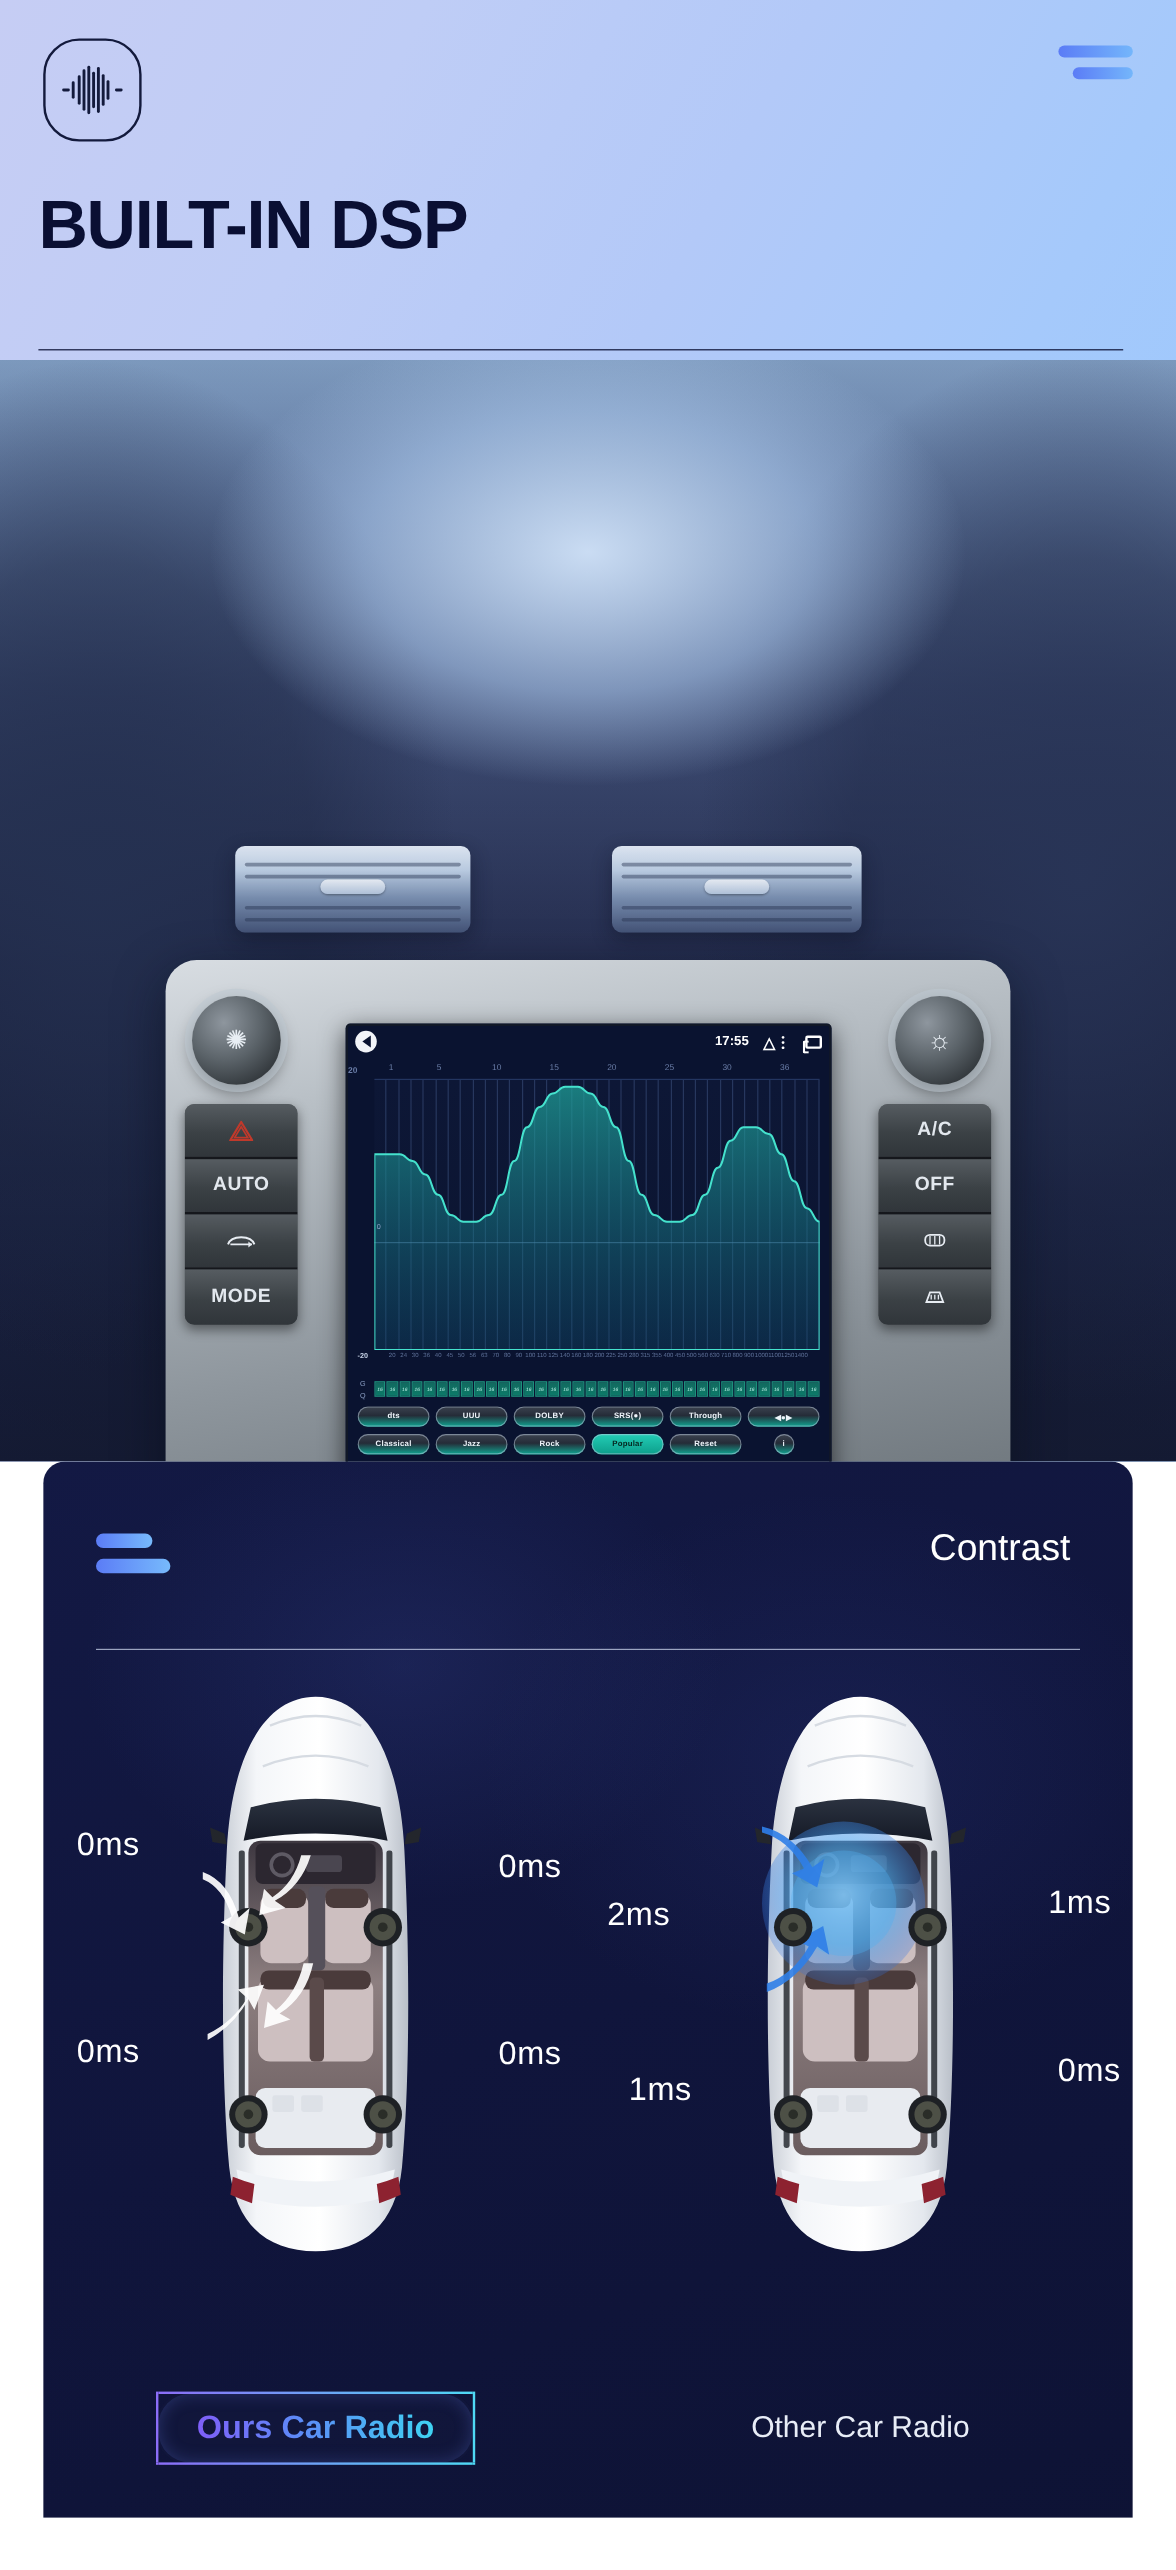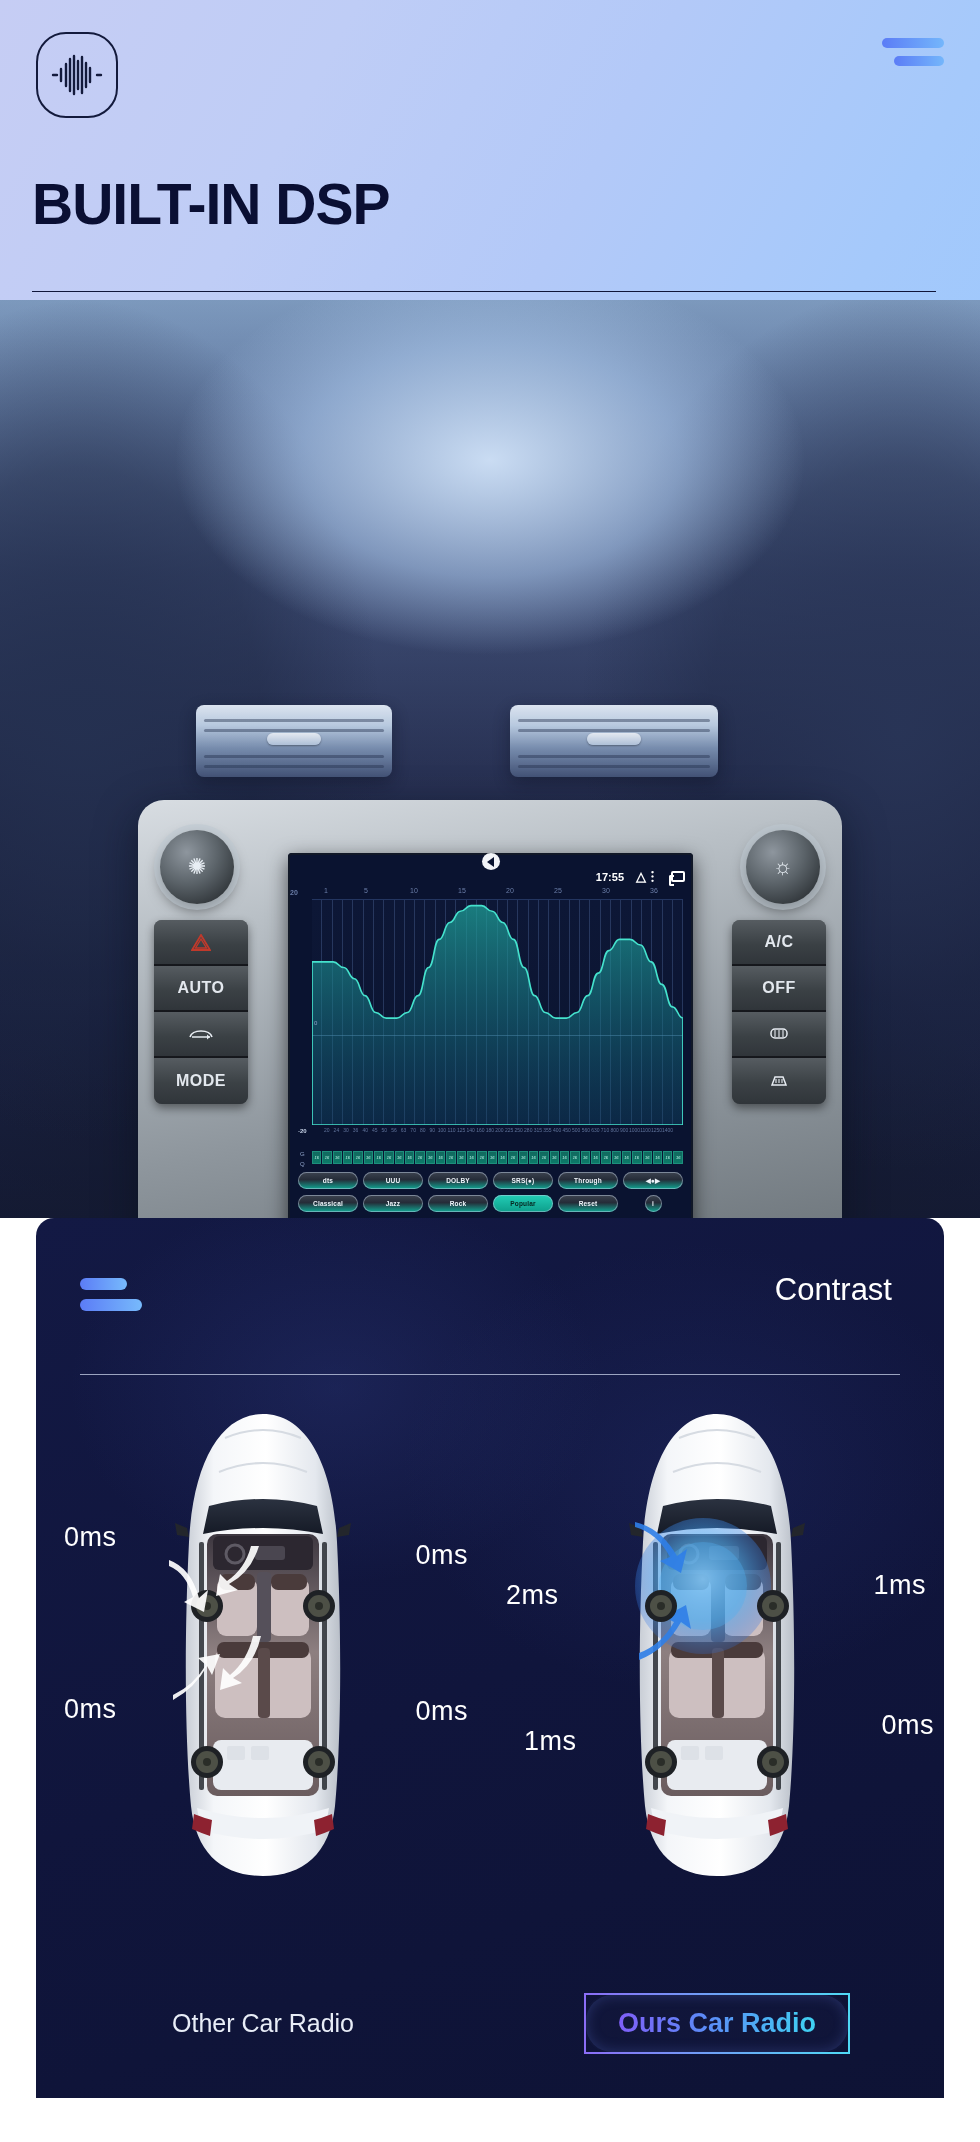--- a/index.html
+++ b/index.html
@@ -66,21 +66,21 @@
     background: linear-gradient(180deg,#565c61 0%, #3b4145 55%, #30353a 100%); }
   .hwbtn:last-child { border-bottom: 0; }
   .hwbtn svg { display:block; }
 
   
   .screen {
     position: absolute; left: 288px; top: 553px; width: 405px; height: 536px;
     background: #0a1330; border-radius: 4px; overflow: hidden;
     box-shadow: inset 0 0 0 2px #111827, 0 6px 20px rgba(0,0,0,.6);
   }
-  .statusbar { position:relative; height: 30px; display:flex; align-items:center; padding: 0 8px; flex-direction: column; }
+  .statusbar { position:relative; height: 30px; display:flex; align-items:center; padding: 0 8px; }
   .back-circle { width:18px; height:18px; border-radius:50%; background:#f2f4f8; display:flex; align-items:center; justify-content:center;}
   .back-circle div { width:0;height:0;border-top:5px solid transparent;border-bottom:5px solid transparent;border-right:7px solid #0a1330; }
   .sb-right { margin-left:auto; display:flex; align-items:center; gap:12px; color:#fff; font-size:11px; font-weight:bold;}
   .chev { font-size: 13px; line-height: 1; }
   .recents { width:14px; height:11px; border:2px solid #fff; border-radius:2px; position:relative;}
   .recents:after{content:"";position:absolute;left:-4px;top:2px;width:3px;height:7px;border:2px solid #fff;border-right:0;border-radius:2px 0 0 2px;}
 
   .eqwrap { position:relative; height: 262px; margin: 4px 10px 0 10px; }
   .eq-xlabels { position:relative; height:12px; }
   .eq-xlabels span { position:absolute; color:#6b7ea8; font-size:7px; }
@@ -111,21 +111,21 @@
   .logo-badge {
     position:absolute; left:36px; top:32px; width:82px; height:86px;
     border:2px solid #131a3c; border-radius:30px; display:flex; align-items:center; justify-content:center;
   }
   .hamburger { position:absolute; right:34px; top:38px; width:64px; }
   .hamburger i { display:block; height:10px; border-radius:5px; margin-bottom:8px;
      background: linear-gradient(90deg,#5b7cf6 0%, #74b6fb 100%); }
   .hamburger i:nth-child(1){ width:62px; }
   .hamburger i:nth-child(2){ width:50px; margin-left:12px; }
 
-  h1.title { position:absolute; left:32px; top:176px; font-size:57px; line-height:1;
+  h1.title { position:absolute; left:32px; top:160px; font-size:57px; line-height:1;
      font-weight:bold; letter-spacing:-1px; color:#0a0f33; }
   .rule { position:absolute; left:32px; top:291px; width:904px; height:1px; background:#10163a; }
   .desc { position:absolute; left:40px; top:318px; width:830px; color:#111634;
      font-size:18px; line-height:2.05; }
 
   
   .contrast {
     position:absolute; left:36px; top:1218px; width:908px; height: 1059px;
     background:
       radial-gradient(ellipse 380px 280px at 300px 170px, rgba(52,66,140,.28) 0%, rgba(16,20,60,0) 70%),
@@ -646,24 +646,24 @@
             <circle cx="156" cy="352" r="16" fill="#1e2125"></circle>
               <circle cx="156" cy="352" r="11" fill="#4d5046"></circle>
               <circle cx="156" cy="352" r="4" fill="#2a2d28"></circle>
           </g>
         </svg>
       </div>
     </div>
 
     <div class="captions">
       <div class="capcell">
-        <span class="cap-plain">Other Car Radio</span>
-      </div>
-      <div class="capcell">
         <span class="cap-pill">
           <span class="cap-grad">Ours Car Radio</span>
         </span>
       </div>
+      <div class="capcell">
+        <span class="cap-plain">Other Car Radio</span>
+      </div>
     </div>
   </div>
 
   <div class="white-gap"></div>
 </div>
 
 </body></html>

